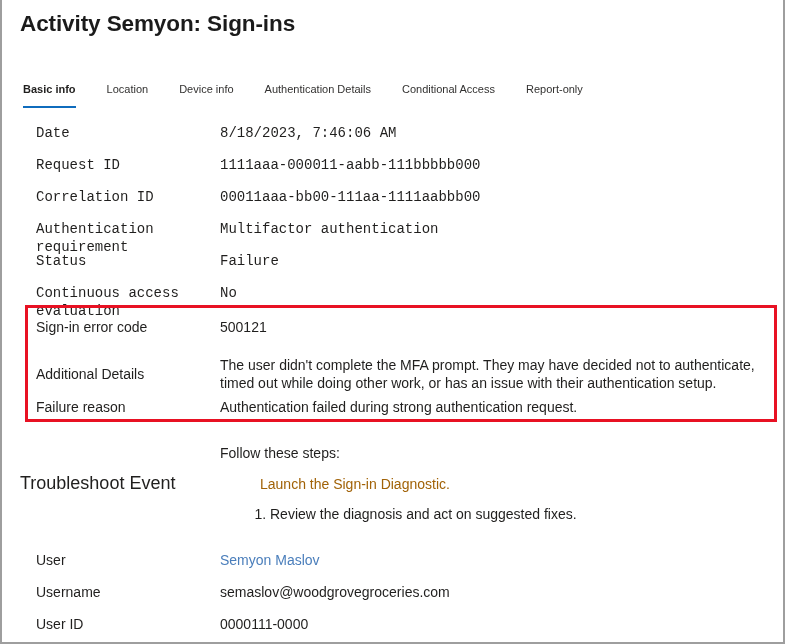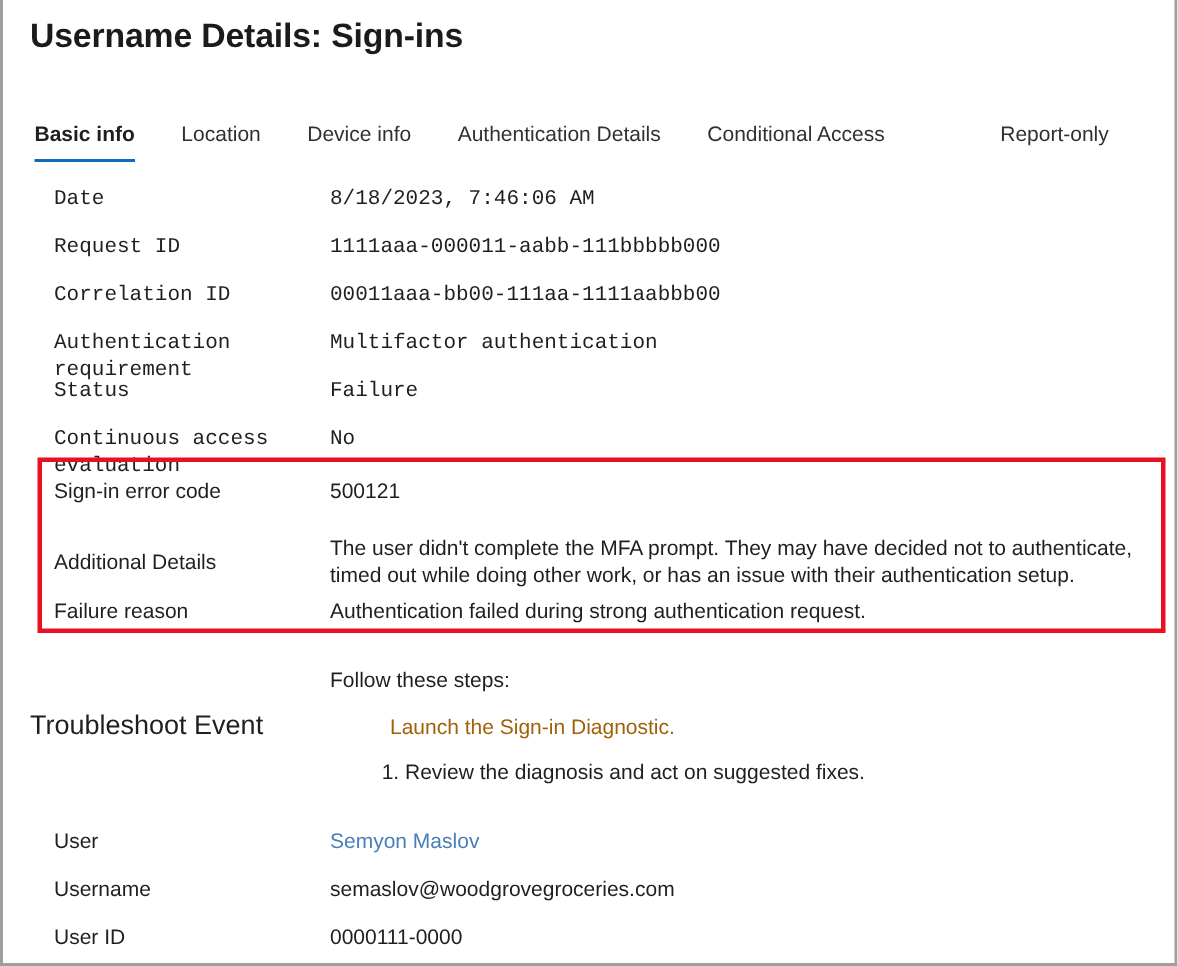--- a/index.html
+++ b/index.html
@@ -43,29 +43,29 @@
   .tabs {
     position: absolute;
     left: 21px;
     top: 80px;
     display: flex;
     align-items: flex-start;
     height: 32px;
   }
   .tab {
     position: relative;
-    font-size: 14px;
+    font-size: 11px;
     color: #323130;
     padding: 0 0 9px 0;
     margin-right: 31px;
     cursor: pointer;
     white-space: nowrap;
     line-height: 19px;
   }
-  .tab:last-child { margin-right: 0; margin-left: 46px; }
+  .tab:last-child { margin-right: 0; }
   .tab.active {
     font-weight: 700;
     color: #201f1e;
   }
   .tab.active::after {
     content: "";
     position: absolute;
     left: 0;
     right: 0;
     bottom: 0;
@@ -187,21 +187,21 @@
     left: 0;
     top: 545px;
     right: 0;
   }
 </style>
 </head>
 <body>
 
 <div class="page">
 
-  <div class="title">Username Details: Sign-ins</div>
+  <div class="title">Activity Semyon: Sign-ins</div>
 
   <div class="tabs">
     <div class="tab active">
       <span>Basic info</span>
     </div>
     <div class="tab">
       <span>Location</span>
     </div>
     <div class="tab">
       <span>Device info</span>

